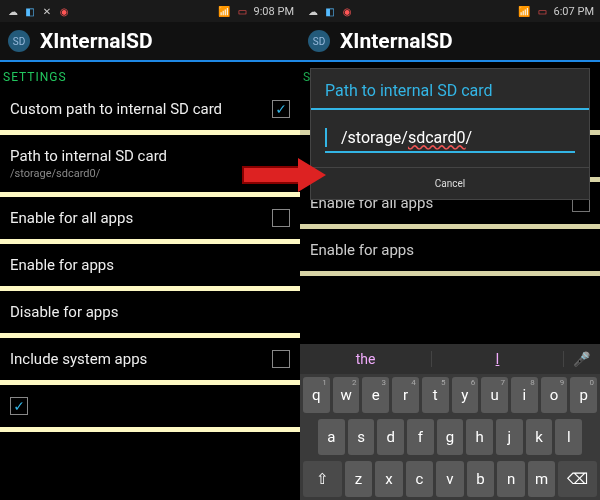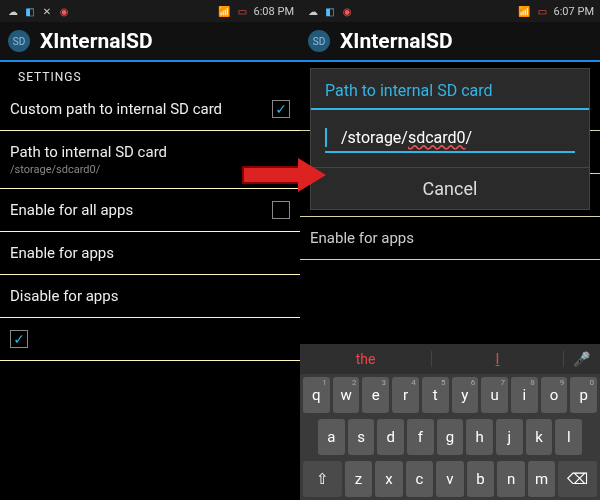--- a/index.html
+++ b/index.html
@@ -5,39 +5,39 @@
   * { margin: 0; padding: 0; box-sizing: border-box; }
   body { font-family: Roboto, Arial, sans-serif; background: #000; width: 600px; height: 500px; overflow: hidden; display: flex; }
   .screen { width: 300px; height: 500px; background: #000; position: relative; }
   .status-bar { height: 22px; background: #1a1a1a; display: flex; align-items: center; justify-content: space-between; padding: 0 6px; font-size: 11px; color: #ccc; }
   .status-left { display: flex; gap: 3px; align-items: center; }
   .status-right { display: flex; gap: 4px; align-items: center; }
   .sicon { width: 14px; height: 14px; display: inline-flex; align-items: center; justify-content: center; font-size: 10px; }
   .app-bar { height: 40px; background: #111; display: flex; align-items: center; gap: 10px; padding: 0 8px; border-bottom: 2px solid #1e88e5; }
   .app-icon { width: 22px; height: 22px; border-radius: 50%; background: #235a7a; display: flex; align-items: center; justify-content: center; font-size: 10px; color: #9bd; }
   .app-title { color: #fff; font-size: 21px; font-weight: bold; }
-  .section-header { color: #e5e5e5; font-size: 12px; padding: 8px 18px 4px; letter-spacing: 1px; }
+  .section-header { color: #22c55e; font-size: 12px; padding: 8px 3px 4px; letter-spacing: 1px; }
   .settings-list { list-style: none; }
-  .settings-item { display: flex; align-items: flex-start; justify-content: space-between; padding: 12px 10px; border-bottom: 1px solid #fef9c3; }
+  .settings-item { display: flex; align-items: flex-start; justify-content: space-between; padding: 12px 10px; border-bottom: 5px solid #fef9c3; }
   .item-text { color: #eee; font-size: 15px; }
   .item-sub { color: #888; font-size: 11px; margin-top: 2px; }
   .checkbox { width: 18px; height: 18px; border: 1px solid #888; display: flex; align-items: center; justify-content: center; color: #33b5e5; font-size: 14px; }
   .dimmed { opacity: 0.85; }
   
   .dialog-overlay { position: absolute; top: 68px; left: 10px; right: 10px; background: #2a2a2a; border: 1px solid #444; z-index: 5; }
   .dialog-title { color: #33b5e5; font-size: 16px; padding: 12px 14px 8px; border-bottom: 2px solid #33b5e5; }
   .dialog-input-wrap { padding: 14px 14px 4px; }
   .dialog-input { width: 100%; background: transparent; border: none; border-bottom: 2px solid #33b5e5; color: #fff; font-size: 16px; padding: 4px 0; outline: none; }
   .dialog-buttons { display: flex; border-top: 1px solid #444; margin-top: 10px; }
-  .dialog-btn { flex: 1; text-align: center; padding: 10px 0; color: #ddd; font-size: 18px; }
+  .dialog-btn { flex: 1; text-align: center; padding: 10px 0; color: #ddd; font-size: 10px; }
   .dialog-btn + .dialog-btn { border-left: 1px solid #444; }
   
   .keyboard { position: absolute; bottom: 0; left: 0; right: 0; background: #3a3a3a; z-index: 6; }
   .suggestion-row { display: flex; background: #2f2f2f; height: 30px; align-items: center; }
-  .sug { flex: 1; text-align: center; color: #ef4444; font-size: 14px; border-right: 1px solid #444; }
+  .sug { flex: 1; text-align: center; color: #f0abfc; font-size: 14px; border-right: 1px solid #444; }
   .sug:last-child { border-right: none; flex: 0 0 36px; }
   .mic { font-size: 14px; }
   .key-row { display: flex; gap: 3px; padding: 3px; }
   .key { flex: 1; height: 36px; background: #5a5a5a; color: #fff; display: flex; align-items: center; justify-content: center; font-size: 15px; border-radius: 3px; position: relative; }
   .key-alt { flex: 1.4; background: #4a4a4a; }
   .key-space { flex: 5; }
   .key sup { position: absolute; top: 1px; right: 3px; font-size: 8px; color: #aaa; }
   .row2 { padding-left: 18px; padding-right: 18px; }
   .arrow { position: absolute; top: 160px; left: -58px; width: 90px; height: 30px; z-index: 20; }
   .arrow-body { position: absolute; left: 0; top: 6px; width: 58px; height: 18px; background: #d22; border: 2px solid #800; }
@@ -51,21 +51,21 @@
   <div class="status-bar">
     <div class="status-left">
       <span class="sicon">☁</span>
       <span class="sicon" style="color:#5bf">◧</span>
       <span class="sicon">✕</span>
       <span class="sicon" style="color:#f55">◉</span>
     </div>
     <div class="status-right">
       <span class="sicon">📶</span>
       <span class="sicon" style="color:#f55">▭</span>
-      <span>6:08 PM</span>
+      <span>9:08 PM</span>
     </div>
   </div>
   <div class="app-bar">
     <div class="app-icon">SD</div>
     <div class="app-title">XInternalSD</div>
   </div>
   <div class="section-header">SETTINGS</div>
   <ul class="settings-list">
     <li class="settings-item">
       <div class="item-text" style="white-space:nowrap;overflow:hidden;max-width:230px">Custom path to internal SD card</div>
@@ -79,20 +79,24 @@
     </li>
     <li class="settings-item">
       <div class="item-text">Enable for all apps</div>
       <div class="checkbox"></div>
     </li>
     <li class="settings-item">
       <div class="item-text">Enable for apps</div>
     </li>
     <li class="settings-item">
       <div class="item-text">Disable for apps</div>
+    </li>
+    <li class="settings-item">
+      <div class="item-text">Include system apps</div>
+      <div class="checkbox"></div>
     </li>
     <li class="settings-item">
       <div class="checkbox">✓</div>
     </li>
   </ul>
 </div>
 
 <div class="screen" style="position:relative">
   <div class="arrow">
     <div class="arrow-body"></div>

